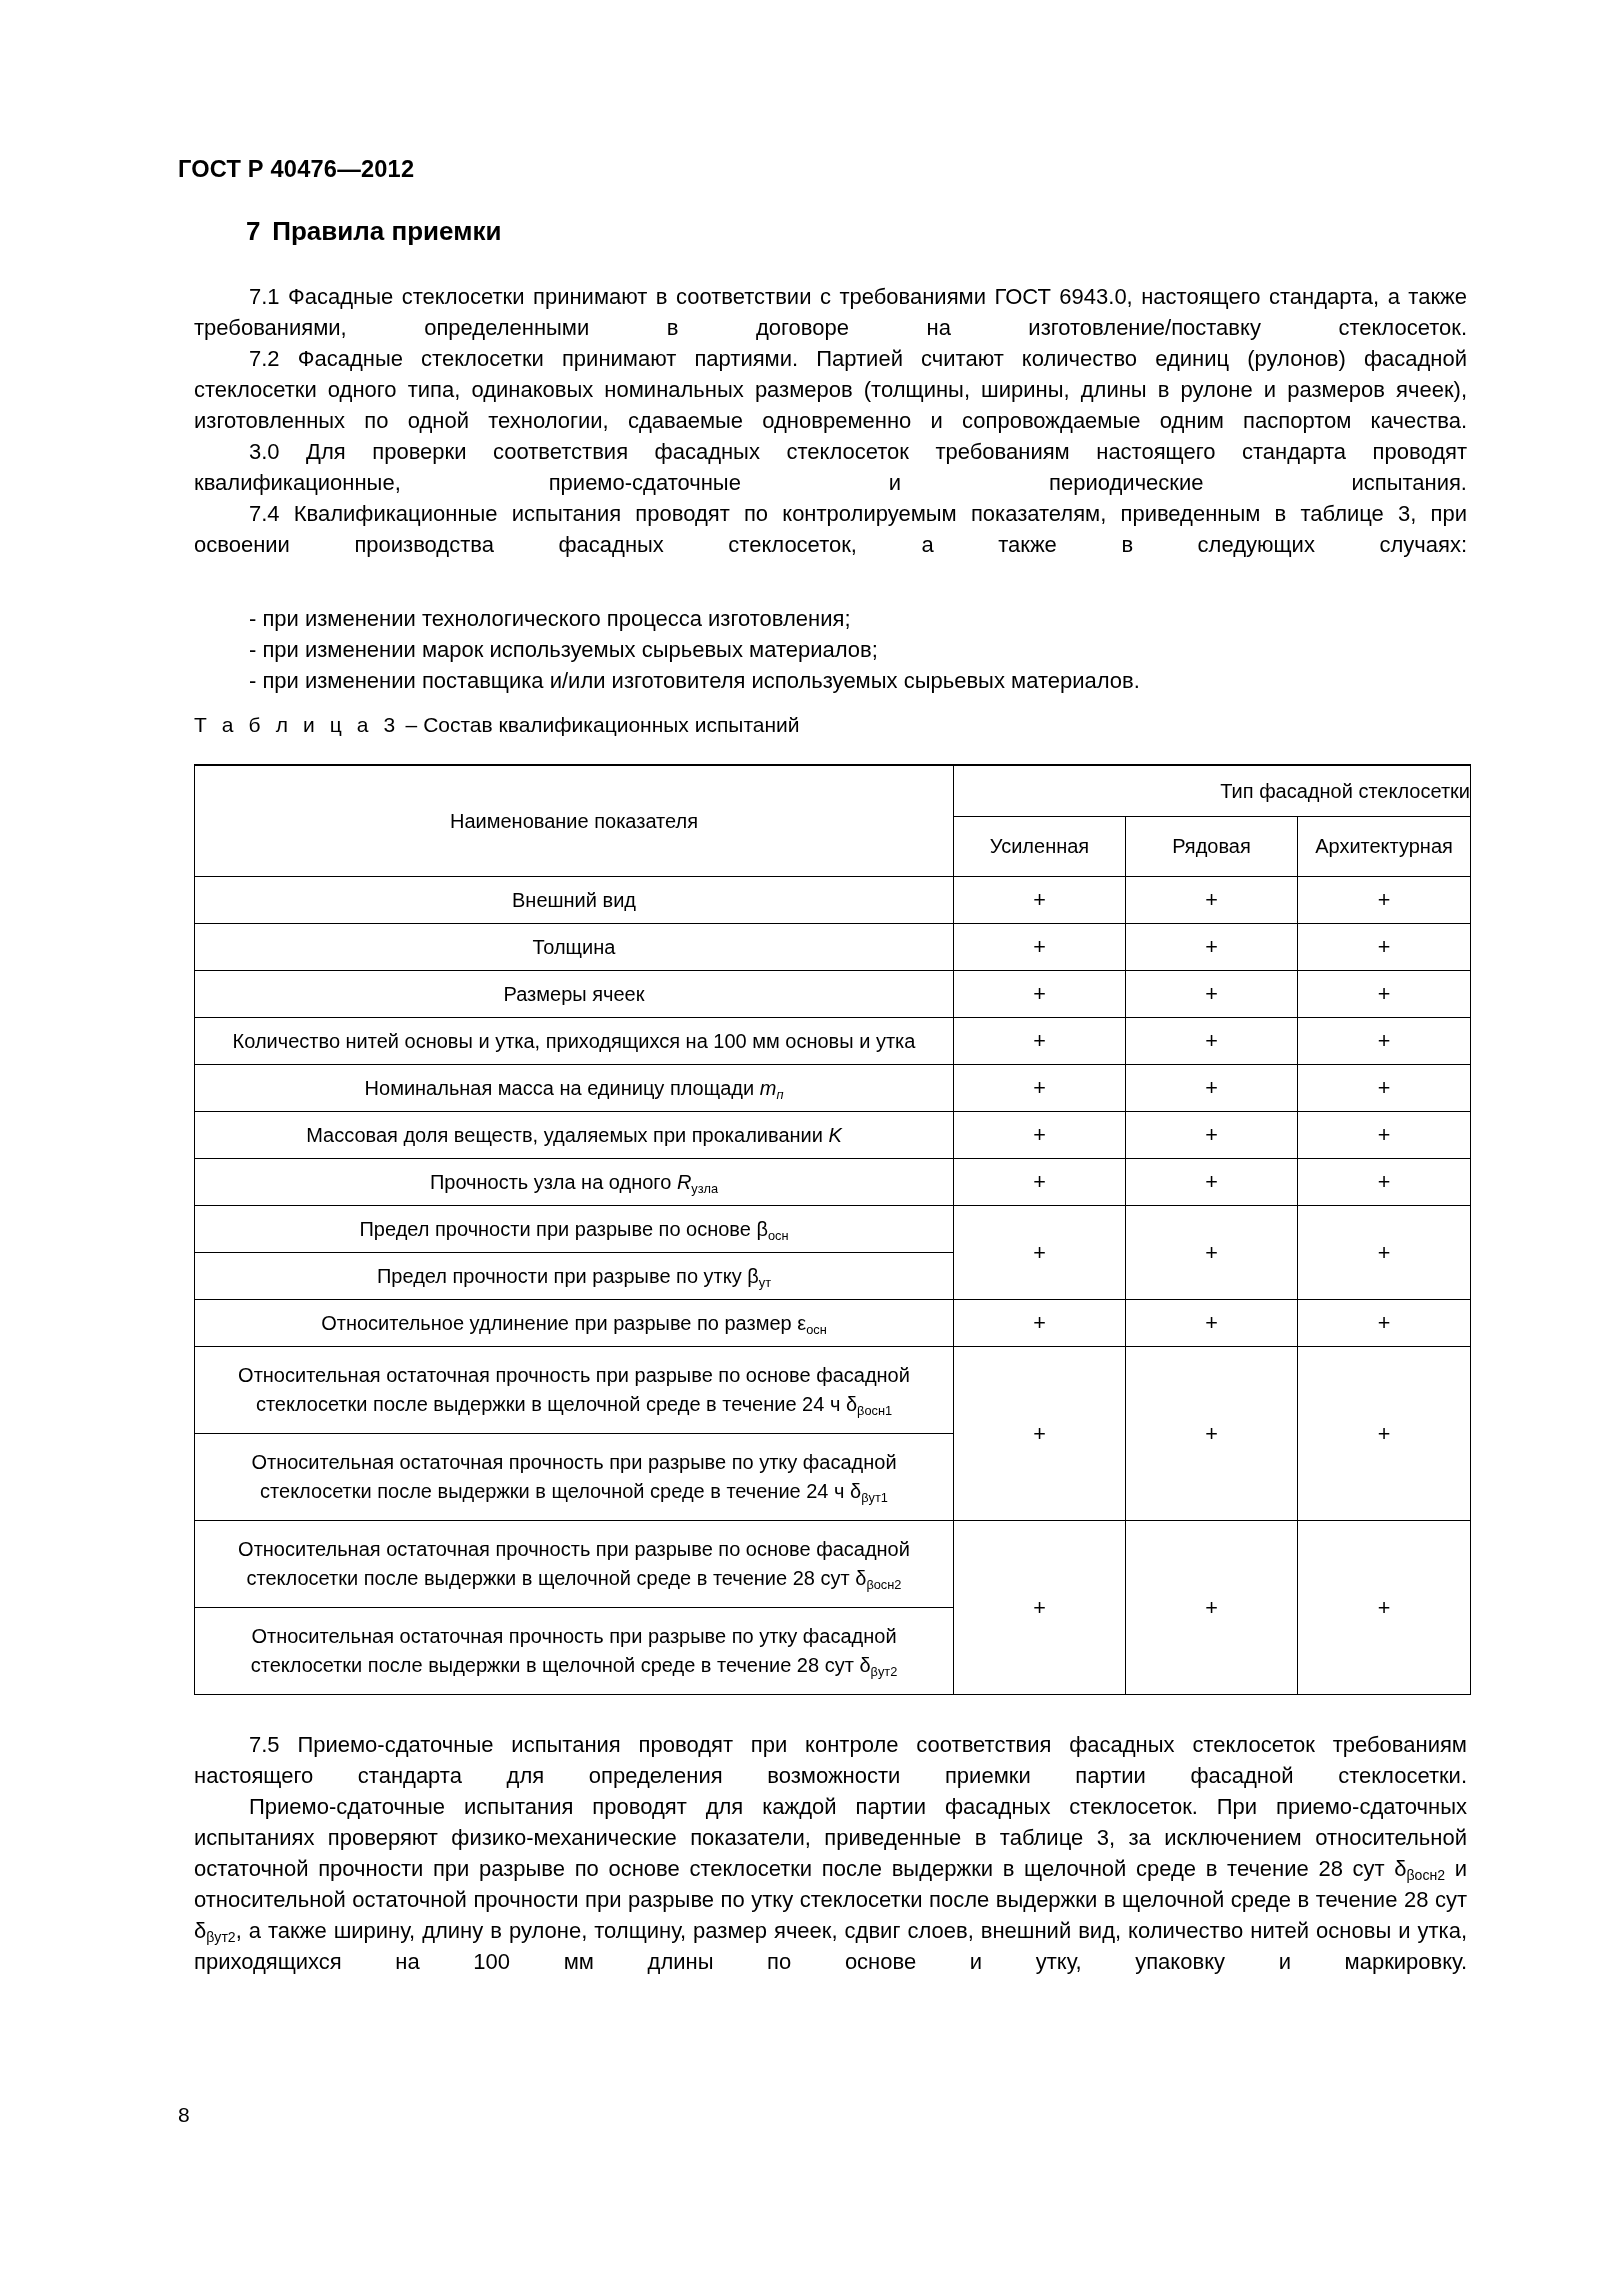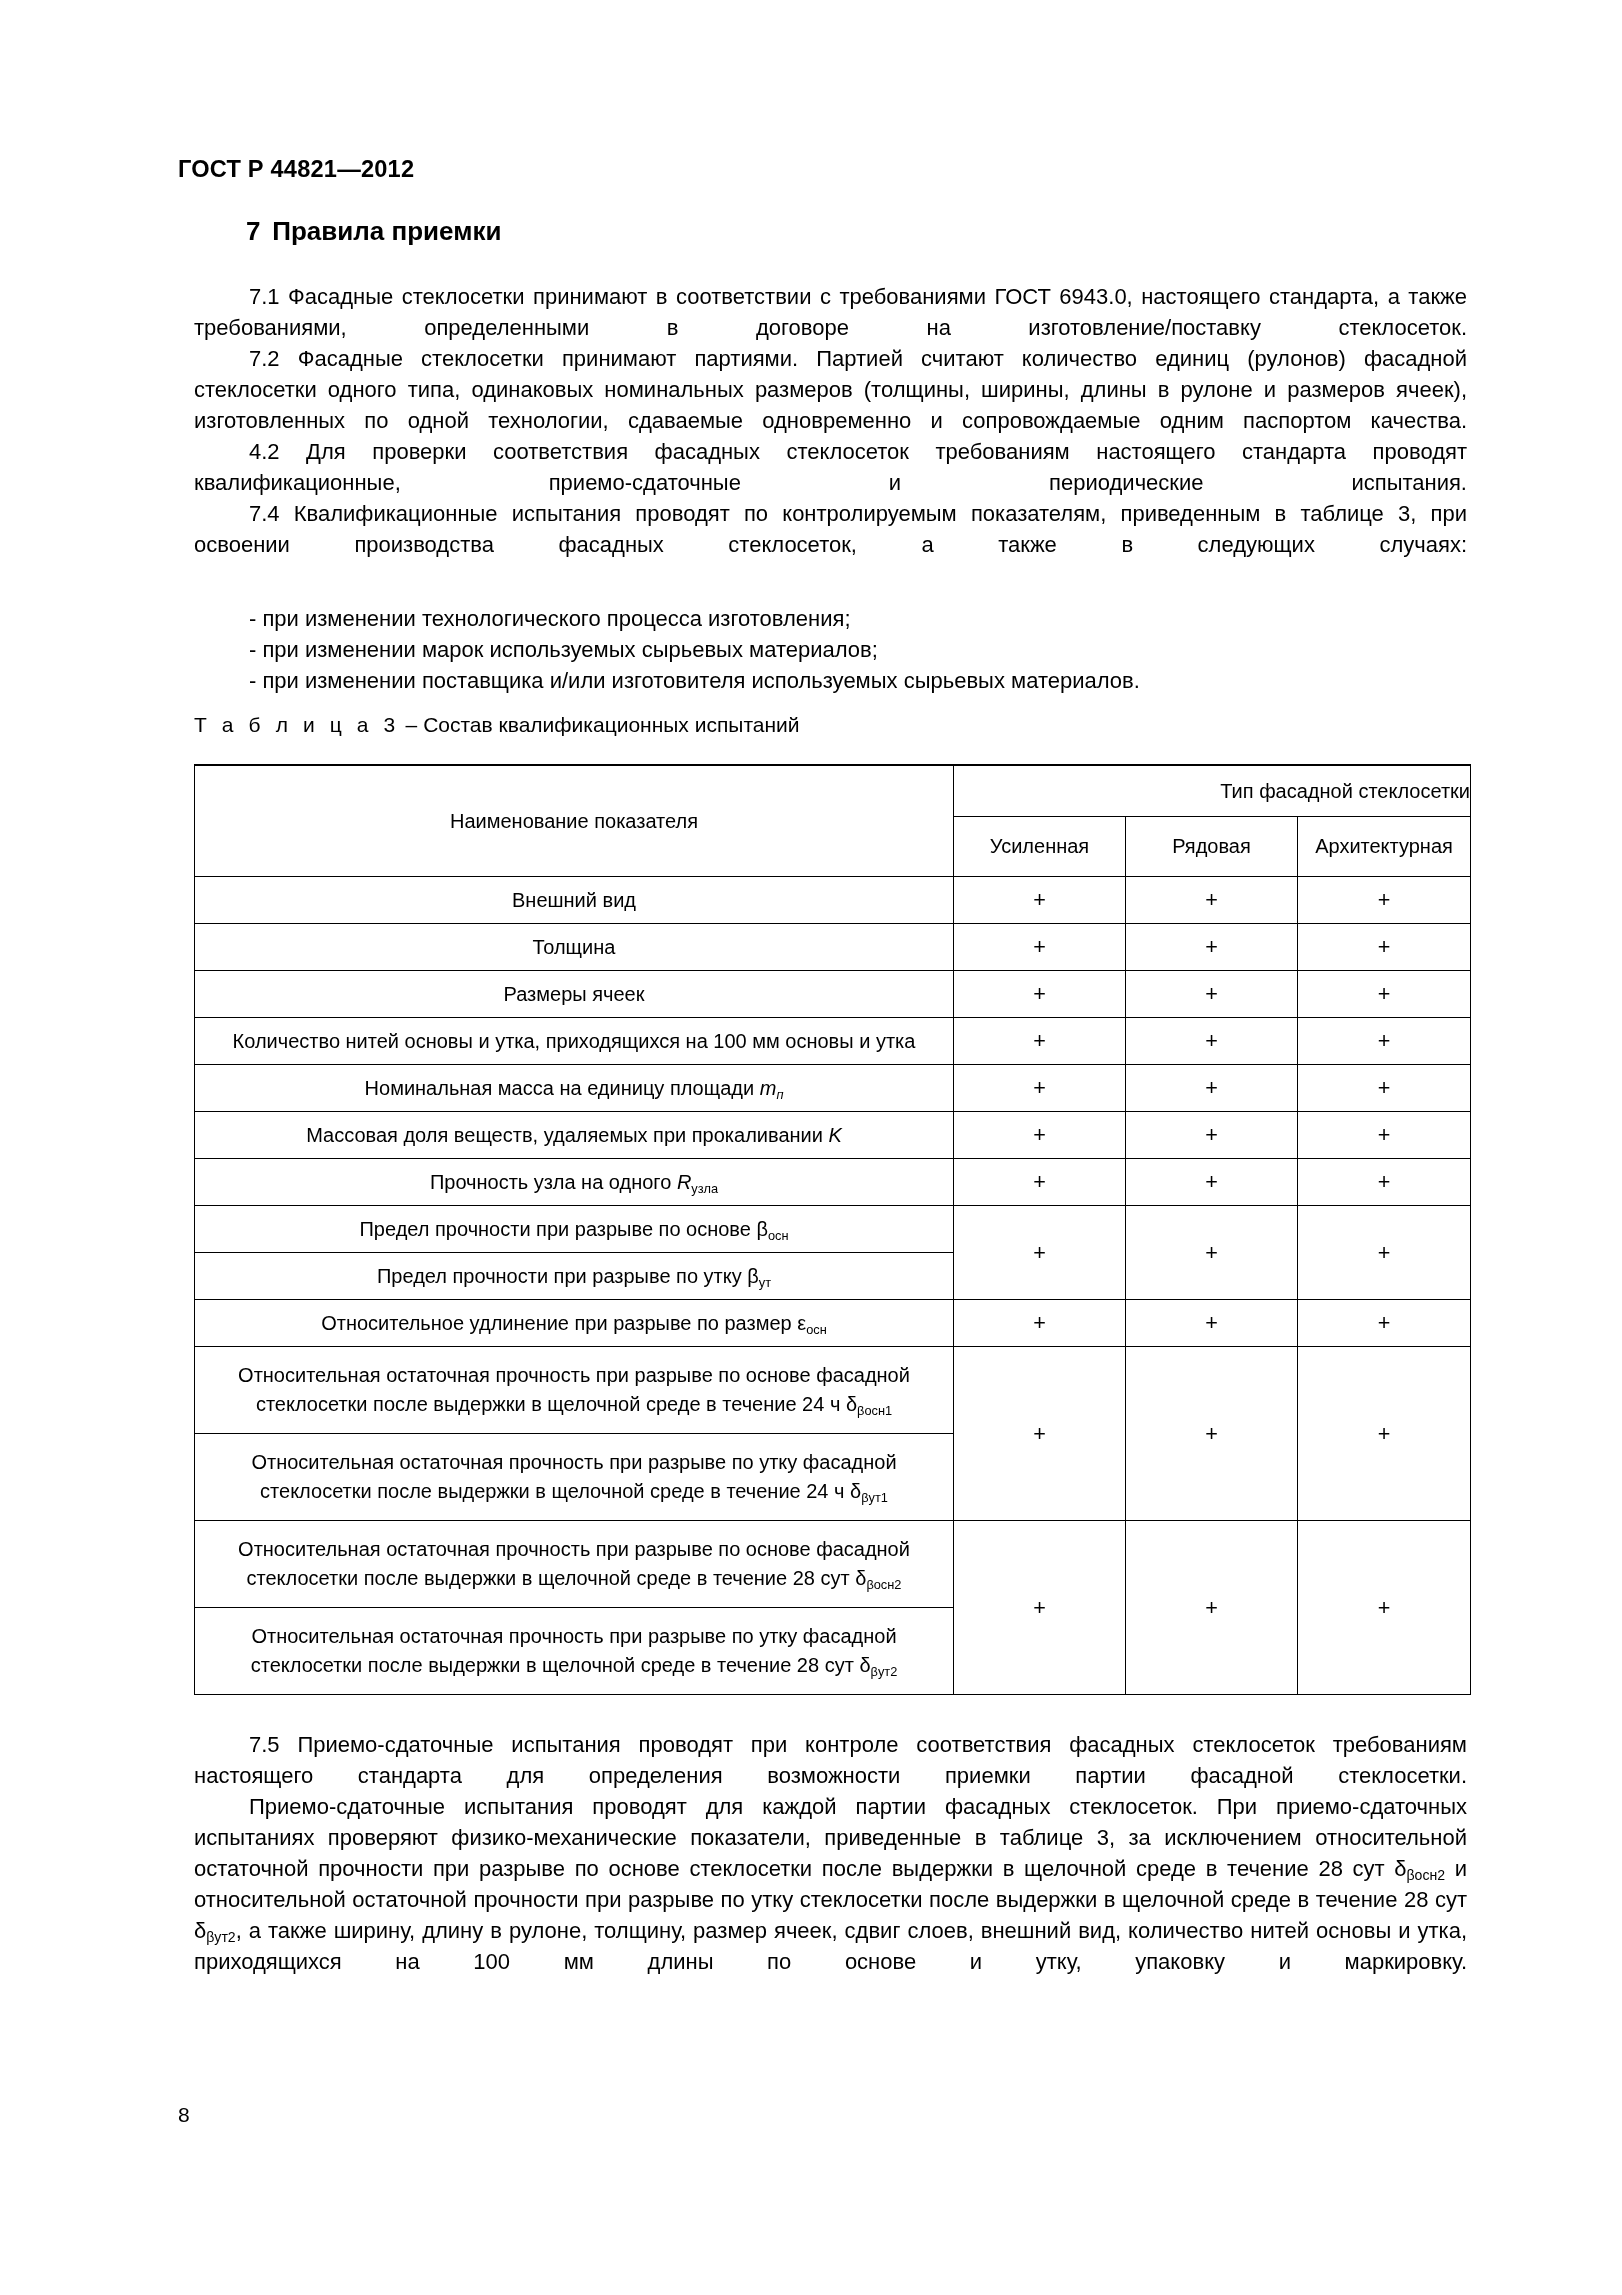--- a/index.html
+++ b/index.html
@@ -147,30 +147,30 @@
     left: 178px;
     top: 2103px;
     font-size: 21px;
   }
 </style>
 </head>
 <body>
 
 <div class="page">
 
-  <div class="doc-header">ГОСТ Р 44821—2012</div>
+  <div class="doc-header">ГОСТ Р 40476—2012</div>
 
   <div class="section-heading">
     <span class="num">7</span><span>Правила приемки</span>
   </div>
 
   <div class="body-block para-top">
     <p class="j">7.1 Фасадные стеклосетки принимают в соответствии с требованиями ГОСТ 6943.0, настоящего стандарта, а также требованиями, определенными в договоре на изготовление/поставку стеклосеток.</p>
     <p class="j">7.2 Фасадные стеклосетки принимают партиями. Партией считают количество единиц (рулонов) фасадной стеклосетки одного типа, одинаковых номинальных размеров (толщины, ширины, длины в рулоне и размеров ячеек), изготовленных по одной технологии, сдаваемые одновременно и сопровождаемые одним паспортом качества.</p>
-    <p class="j">4.2 Для проверки соответствия фасадных стеклосеток требованиям настоящего стандарта проводят  квалификационные, приемо-сдаточные и периодические испытания.</p>
+    <p class="j">3.0 Для проверки соответствия фасадных стеклосеток требованиям настоящего стандарта проводят  квалификационные, приемо-сдаточные и периодические испытания.</p>
     <p class="j">7.4 Квалификационные испытания проводят по контролируемым показателям, приведенным в таблице 3, при освоении производства фасадных стеклосеток, а также в следующих случаях:</p>
   </div>
 
   <div class="body-block para-bullets">
     <p class="bullet">- при изменении технологического процесса изготовления;</p>
     <p class="bullet">- при изменении марок используемых сырьевых материалов;</p>
     <p class="bullet">- при изменении поставщика и/или изготовителя используемых сырьевых материалов.</p>
   </div>
 
   <div class="table-caption">

